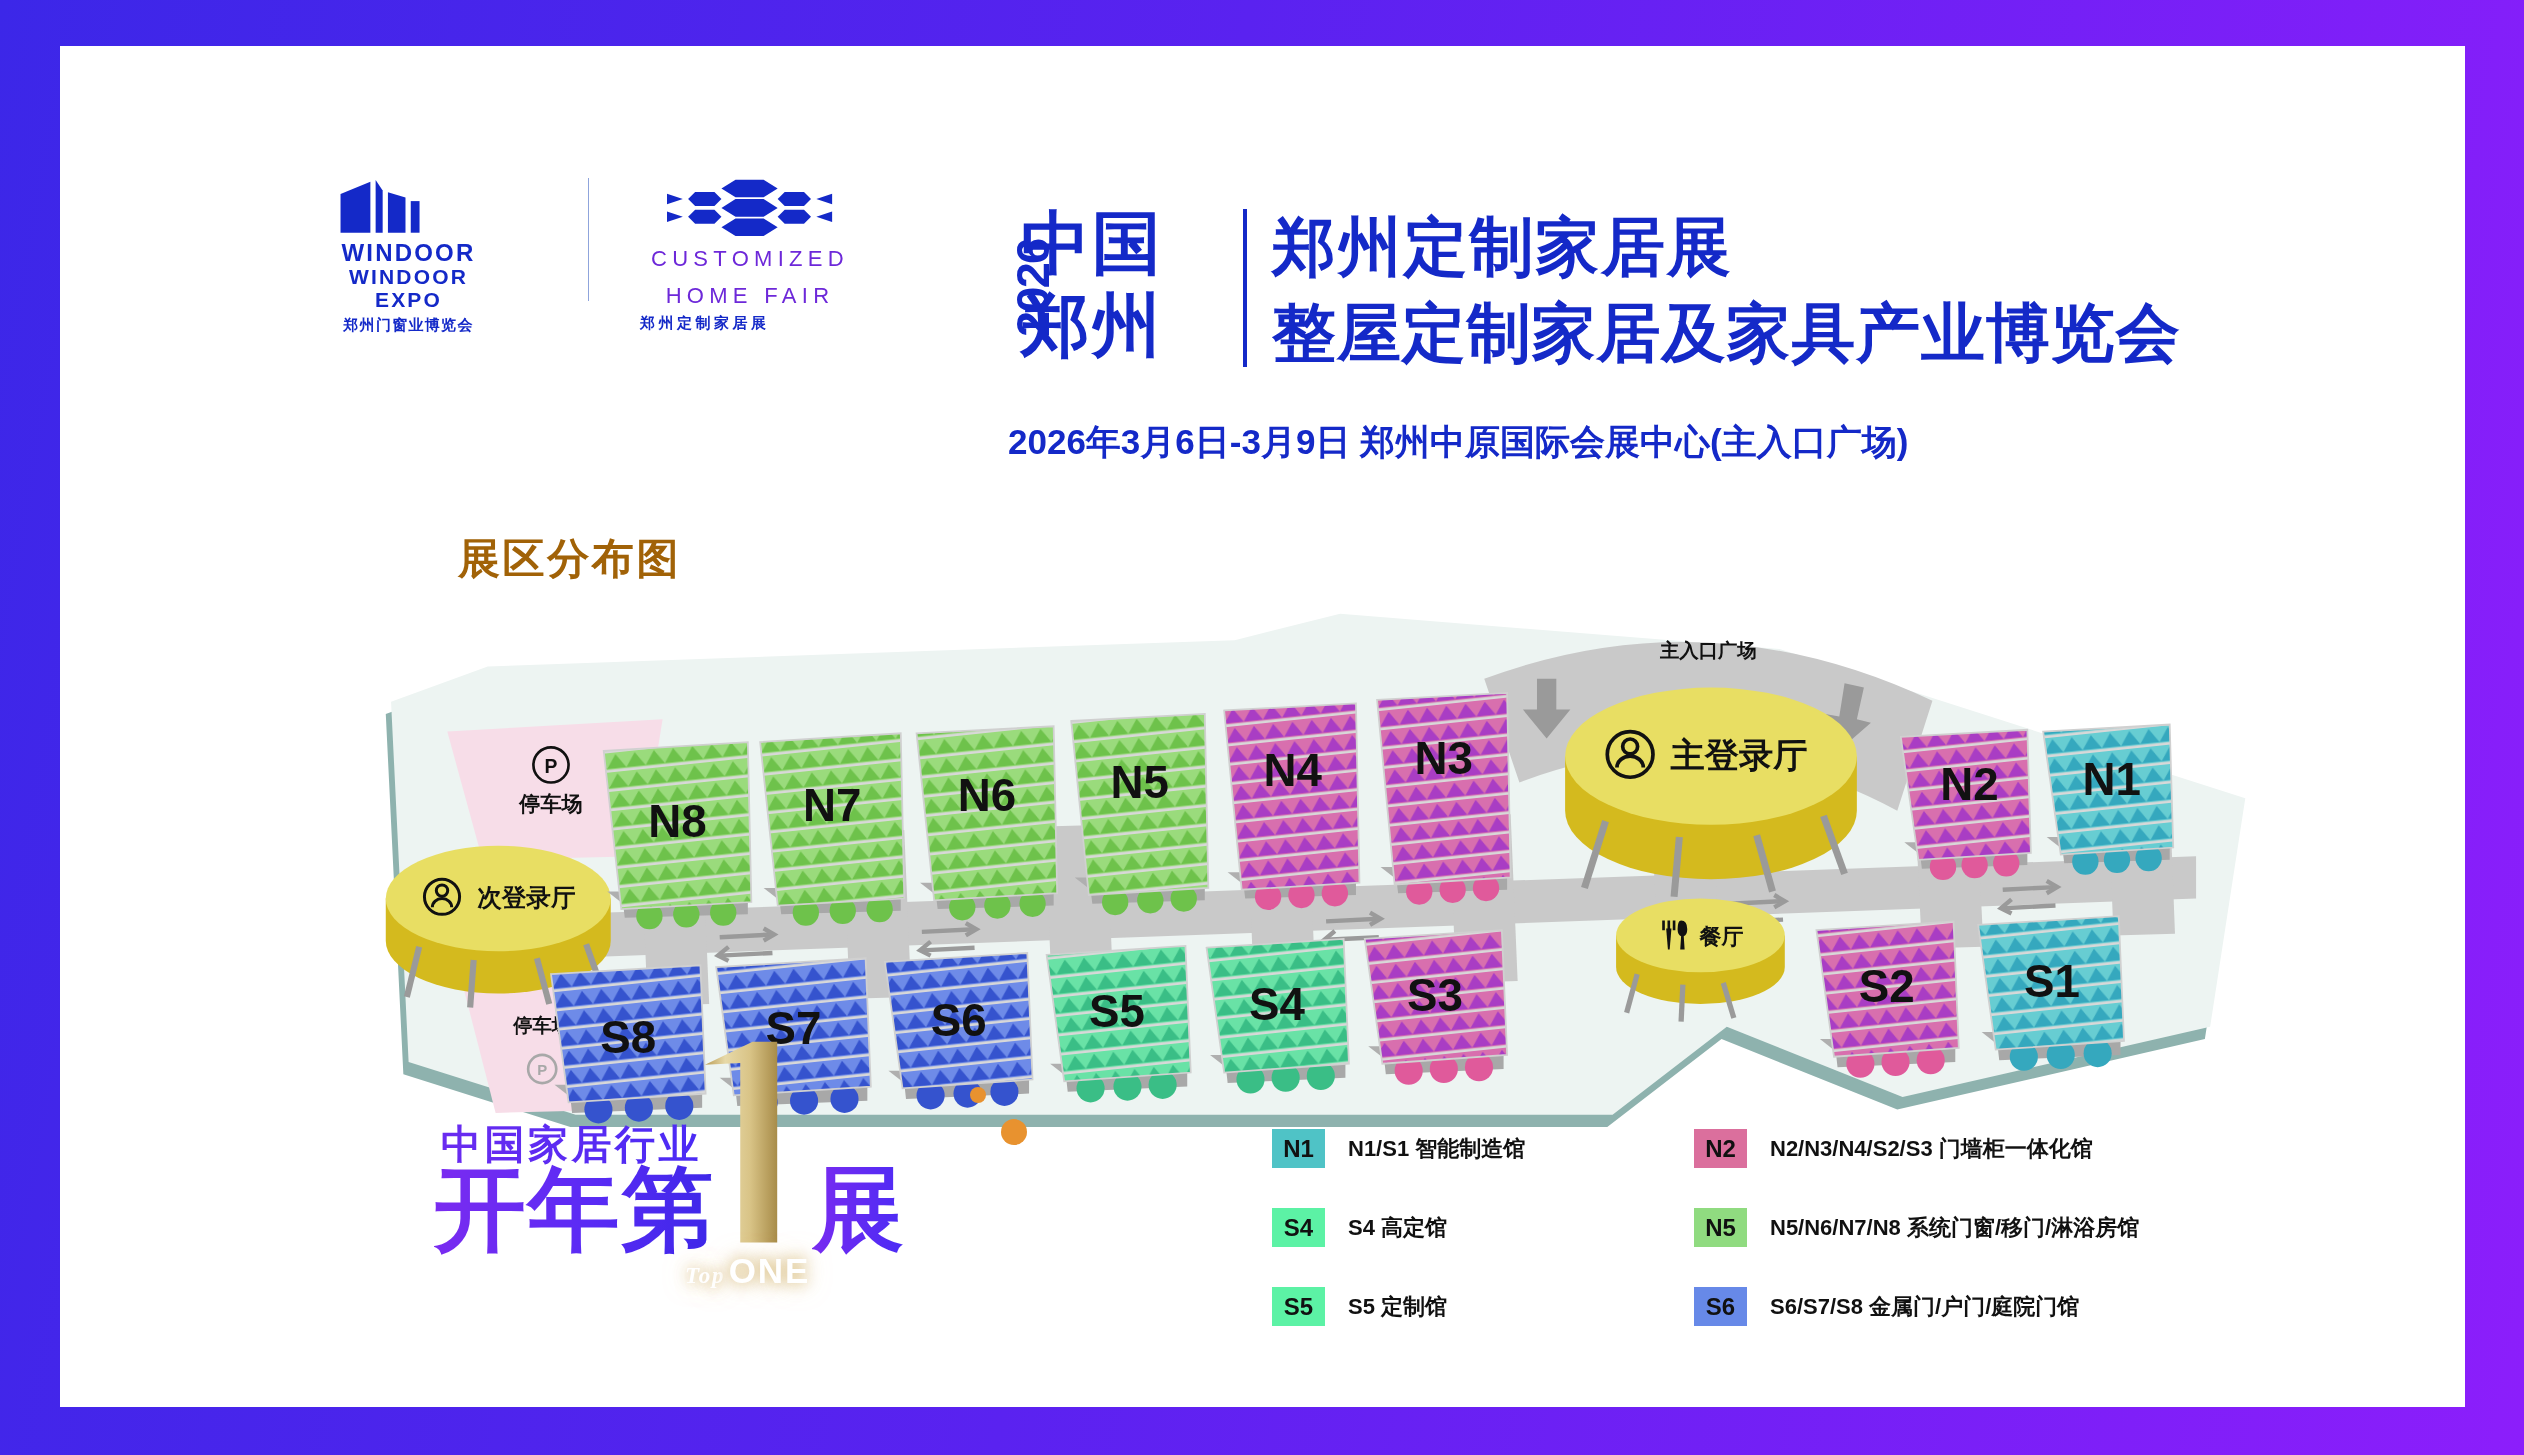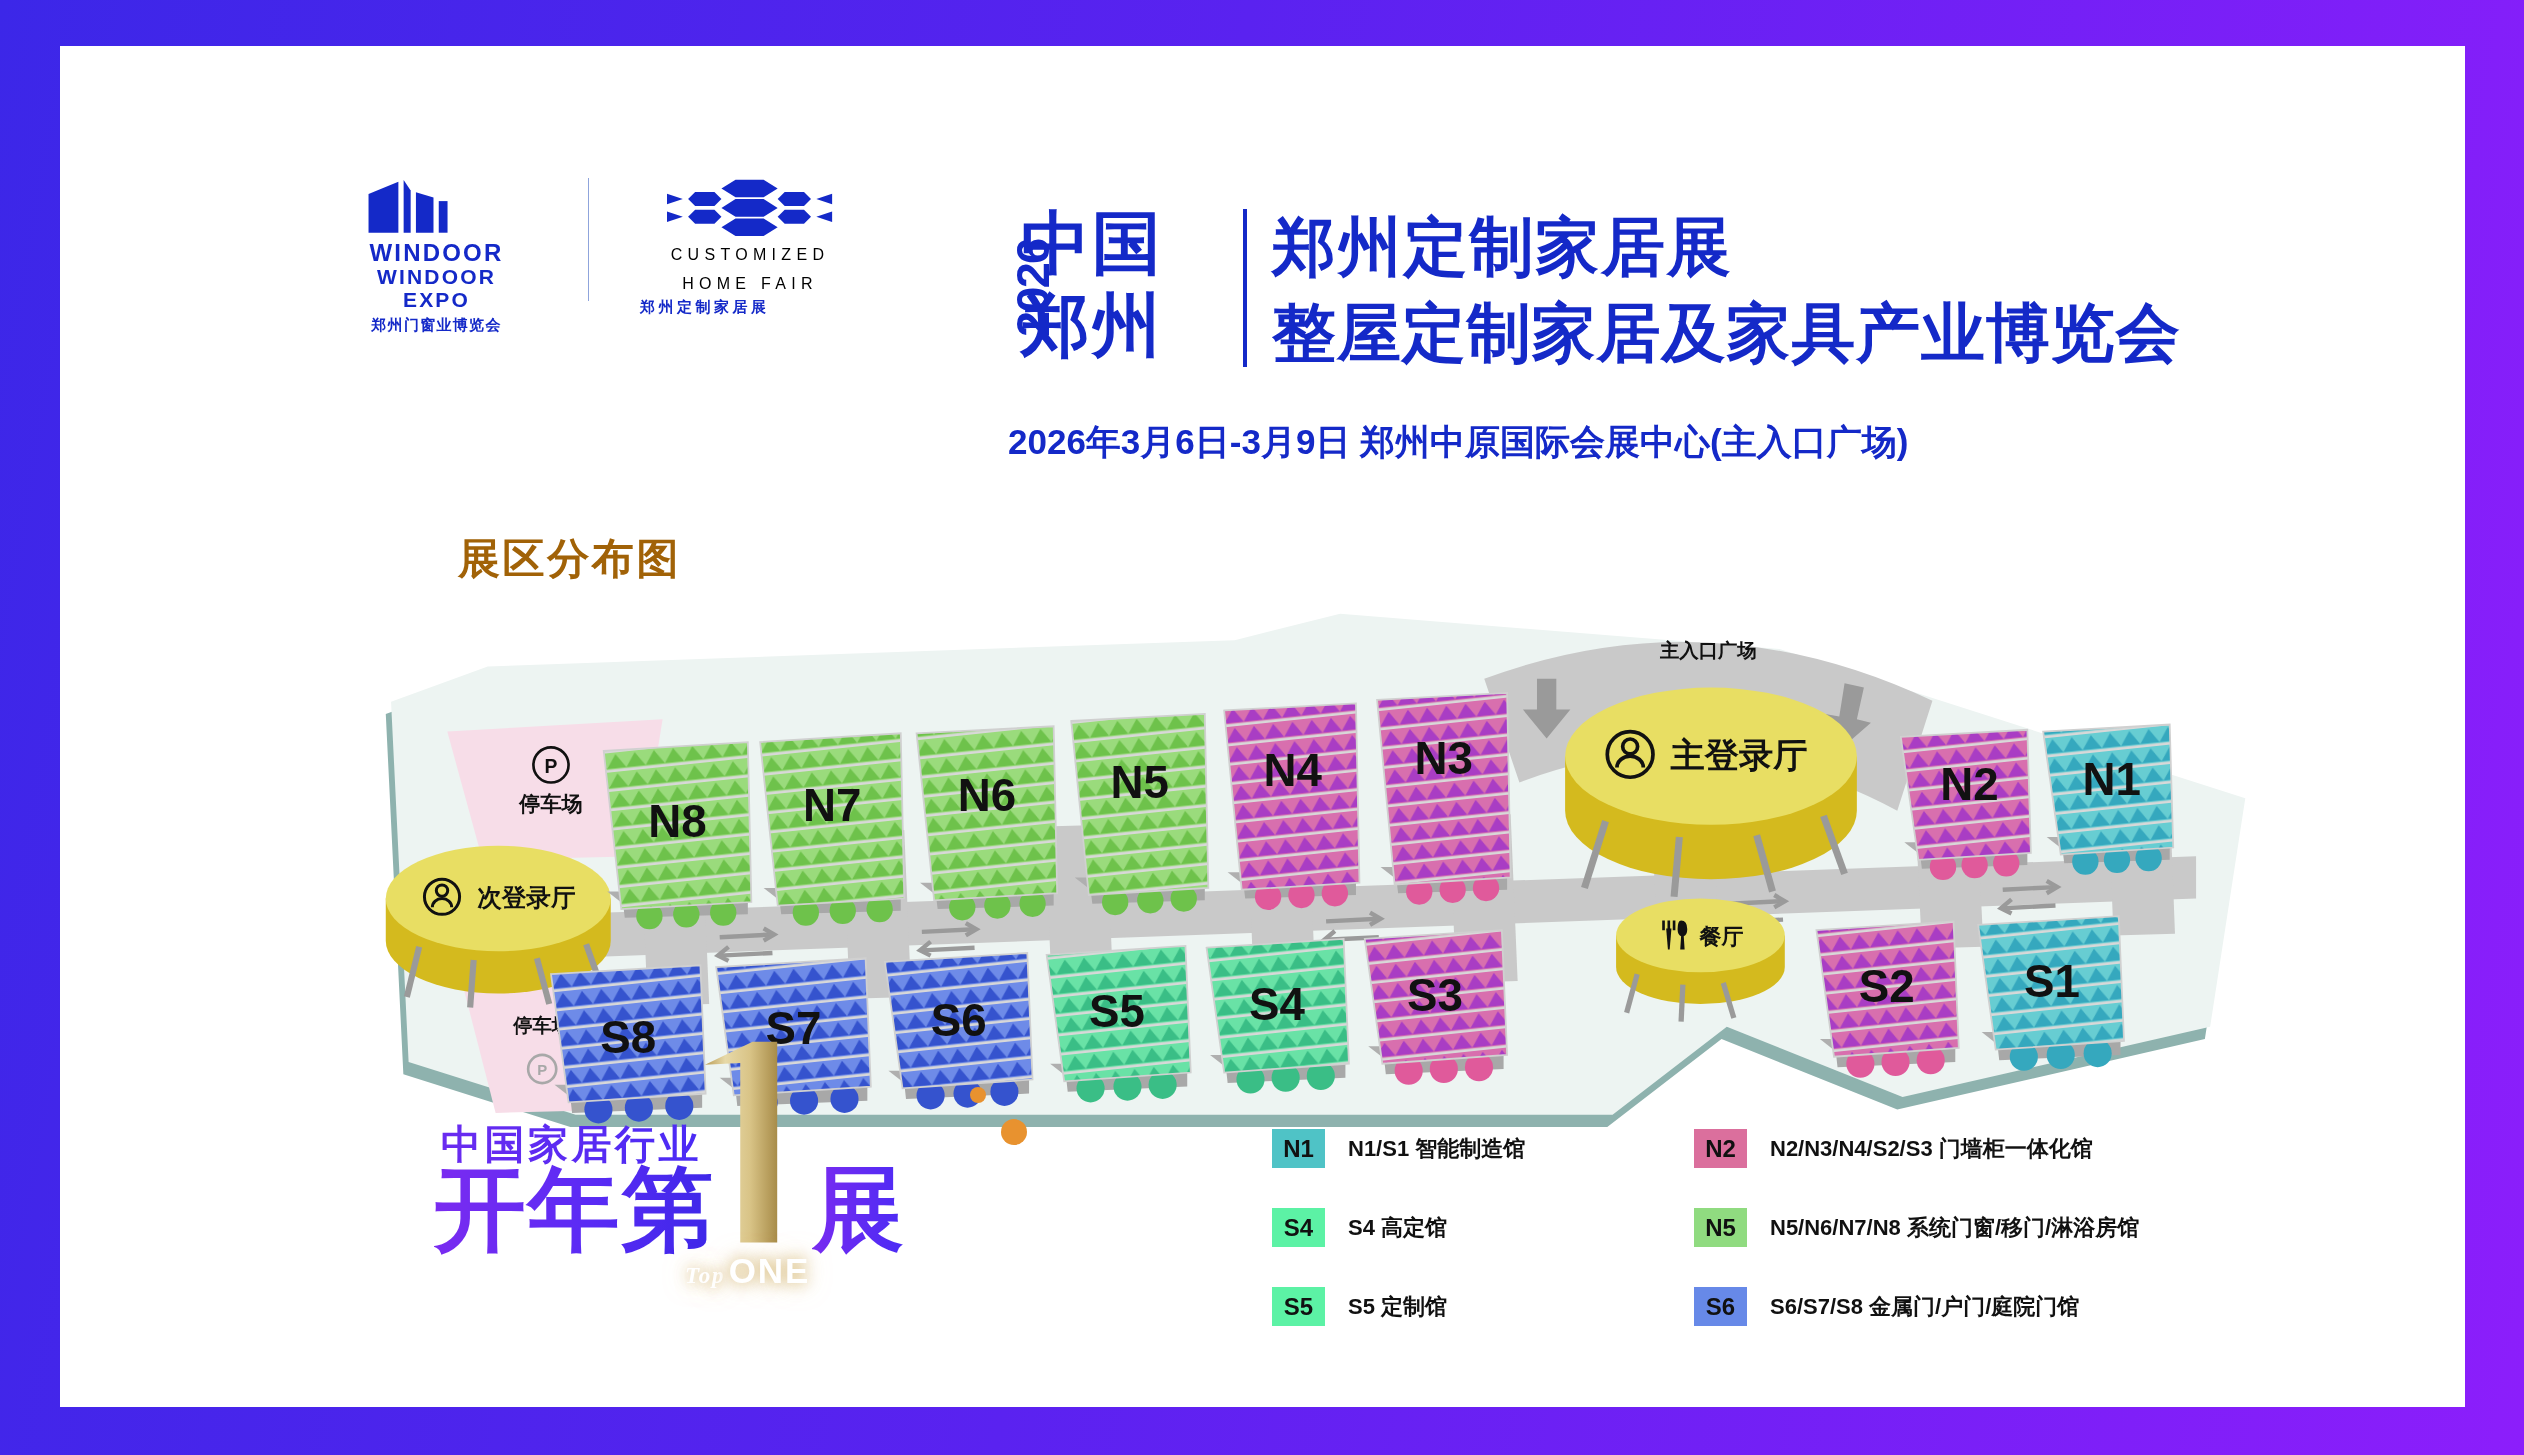--- a/index.html
+++ b/index.html
@@ -9,28 +9,28 @@
     font-family:"Liberation Sans","DejaVu Sans",sans-serif;
     overflow:hidden;
   }
   .card{
     position:absolute;left:60px;top:46px;width:2405px;height:1361px;
     background:#ffffff;
   }
 
   
   .header{position:absolute;left:0;top:0;width:100%;height:369px;}
-  .logo-block{position:absolute;left:280px;top:132px;width:193px;height:119px;}
+  .logo-block{position:absolute;left:252px;top:132px;width:193px;height:119px;}
   .logo-mark{width:158px;height:55px;margin:0 auto;display:block;}
   .logo-en{font-size:24px;font-weight:700;color:#1429C8;text-align:center;letter-spacing:2.2px;line-height:1.08;margin-top:7px;}
   .logo-cn{font-size:15px;font-weight:700;color:#1429C8;text-align:center;letter-spacing:1.3px;margin-top:4.4px;}
   .logo-sep{position:absolute;left:528px;top:132px;width:0.9px;height:123px;background:#8FA4DC;}
   .logo-block2{position:absolute;left:580px;top:130px;width:220px;height:123px;}
   .logo-mark2{width:180px;height:62px;margin:0 auto;display:block;}
-  .logo-en2{font-size:16px;font-weight:400;color:#000000;text-align:center;letter-spacing:5.3px;line-height:1.3;margin-top:7px;}
+  .logo-en2{font-size:22px;font-weight:400;color:#6d28d9;text-align:center;letter-spacing:5.3px;line-height:1.3;margin-top:7px;}
   .logo-cn2{font-size:15px;font-weight:700;color:#1429C8;text-align:left;letter-spacing:3.5px;margin-top:3.5px;}
 
   .year{position:absolute;left:945px;top:163px;width:55px;height:158px;
         color:#1429C8;font-size:47px;font-weight:900;letter-spacing:-1.8px;
         writing-mode:vertical-rl;text-orientation:sideways;transform:rotate(180deg);
         display:flex;align-items:center;justify-content:center;line-height:1;}
   .city{position:absolute;left:961px;top:157px;color:#1429C8;font-size:69px;font-weight:900;
         line-height:82px;letter-spacing:1.8px;}
   .vbar{position:absolute;left:1183px;top:163px;width:3.5px;height:158px;background:#1429C8;}
   .t-line{position:absolute;left:1212px;color:#1429C8;font-weight:900;line-height:1;white-space:nowrap;}

